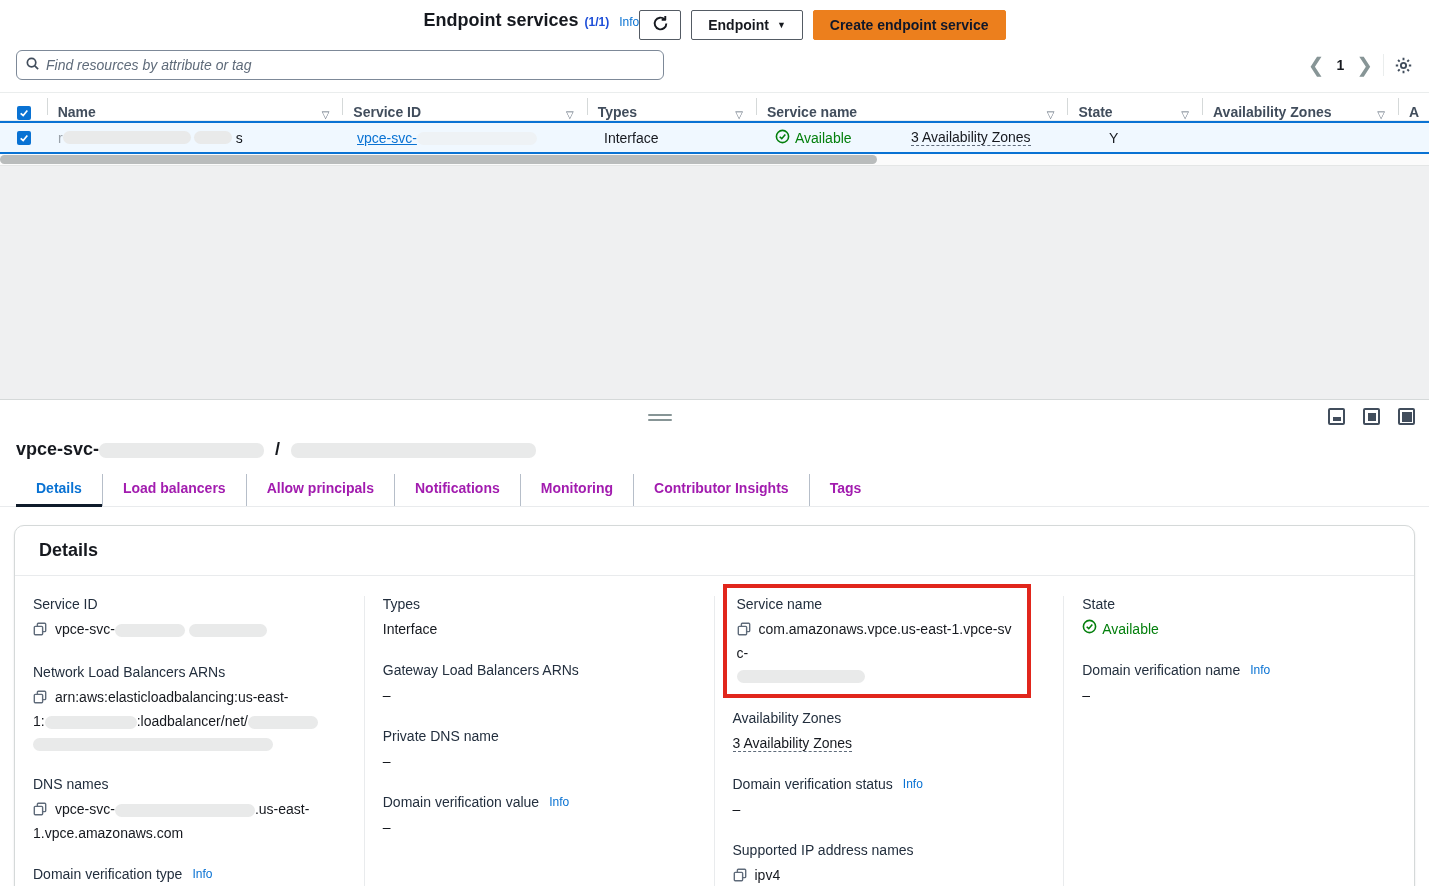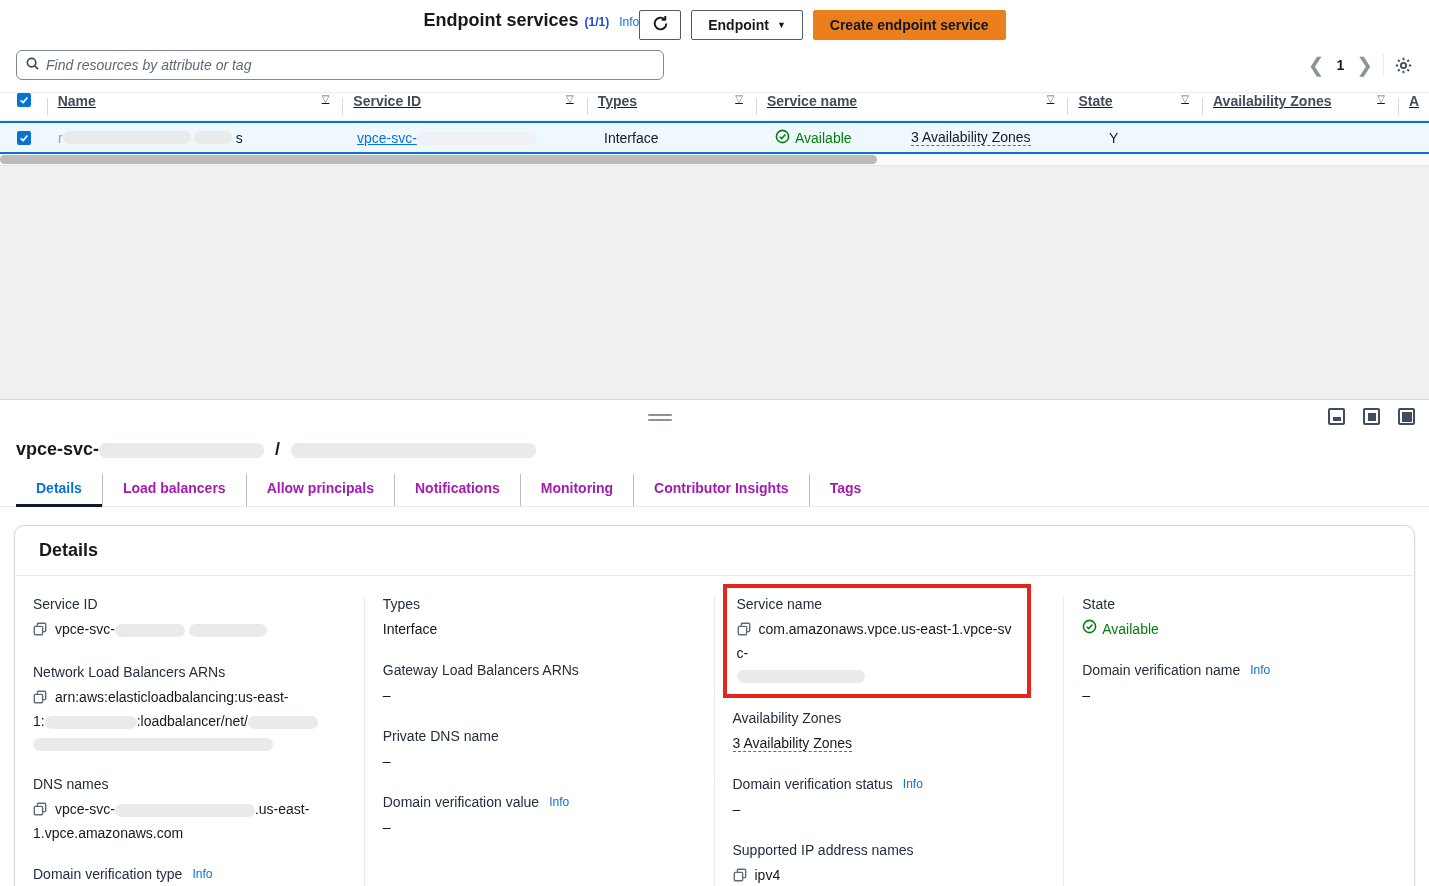--- a/index.html
+++ b/index.html
@@ -30,21 +30,21 @@
   .pager { display:flex; align-items:center; gap:10px; color:#879596; }
   .pager .chev { font-size:20px; line-height:1; cursor:pointer; }
   .pager .pnum { font-weight:bold; color:#16191f; font-size:14px; padding:0 2px; }
   .pager .vsep { width:1px; height:22px; background:#eaeded; }
   .gear-btn { cursor:pointer; display:flex; align-items:center; }
 
   
   .tbl { margin-top:12px; }
   .tr { display:flex; align-items:center; }
   .thead { height:29px; border-top:1px solid #eaeded; border-bottom:1px solid #eaeded; }
-  .th { display:flex; align-items:flex-start; height:100%; position:relative; padding:0 10px;text-decoration:underline; }
+  .th { display:flex; align-items:flex-end; height:100%; position:relative; padding:0 10px; }
   .th .th-label { font-weight:bold; color:#414d5c; }
   .th .filter-ic { margin-left:auto; color:#5f6b7a; font-size:10px; padding-right:4px; cursor:pointer; }
   .th:not(.no-sep)::after { content:""; position:absolute; right:0; top:5px; bottom:5px; width:1px; background:#d5d9d9; }
   .col-check { width:48px; justify-content:center; }
   .col-name  { width:299px; }
   .col-sid   { width:247px; }
   .col-types { width:171px; }
   .col-sname { width:315px; }
   .col-state { width:136px; }
   .col-az    { width:198px; }

